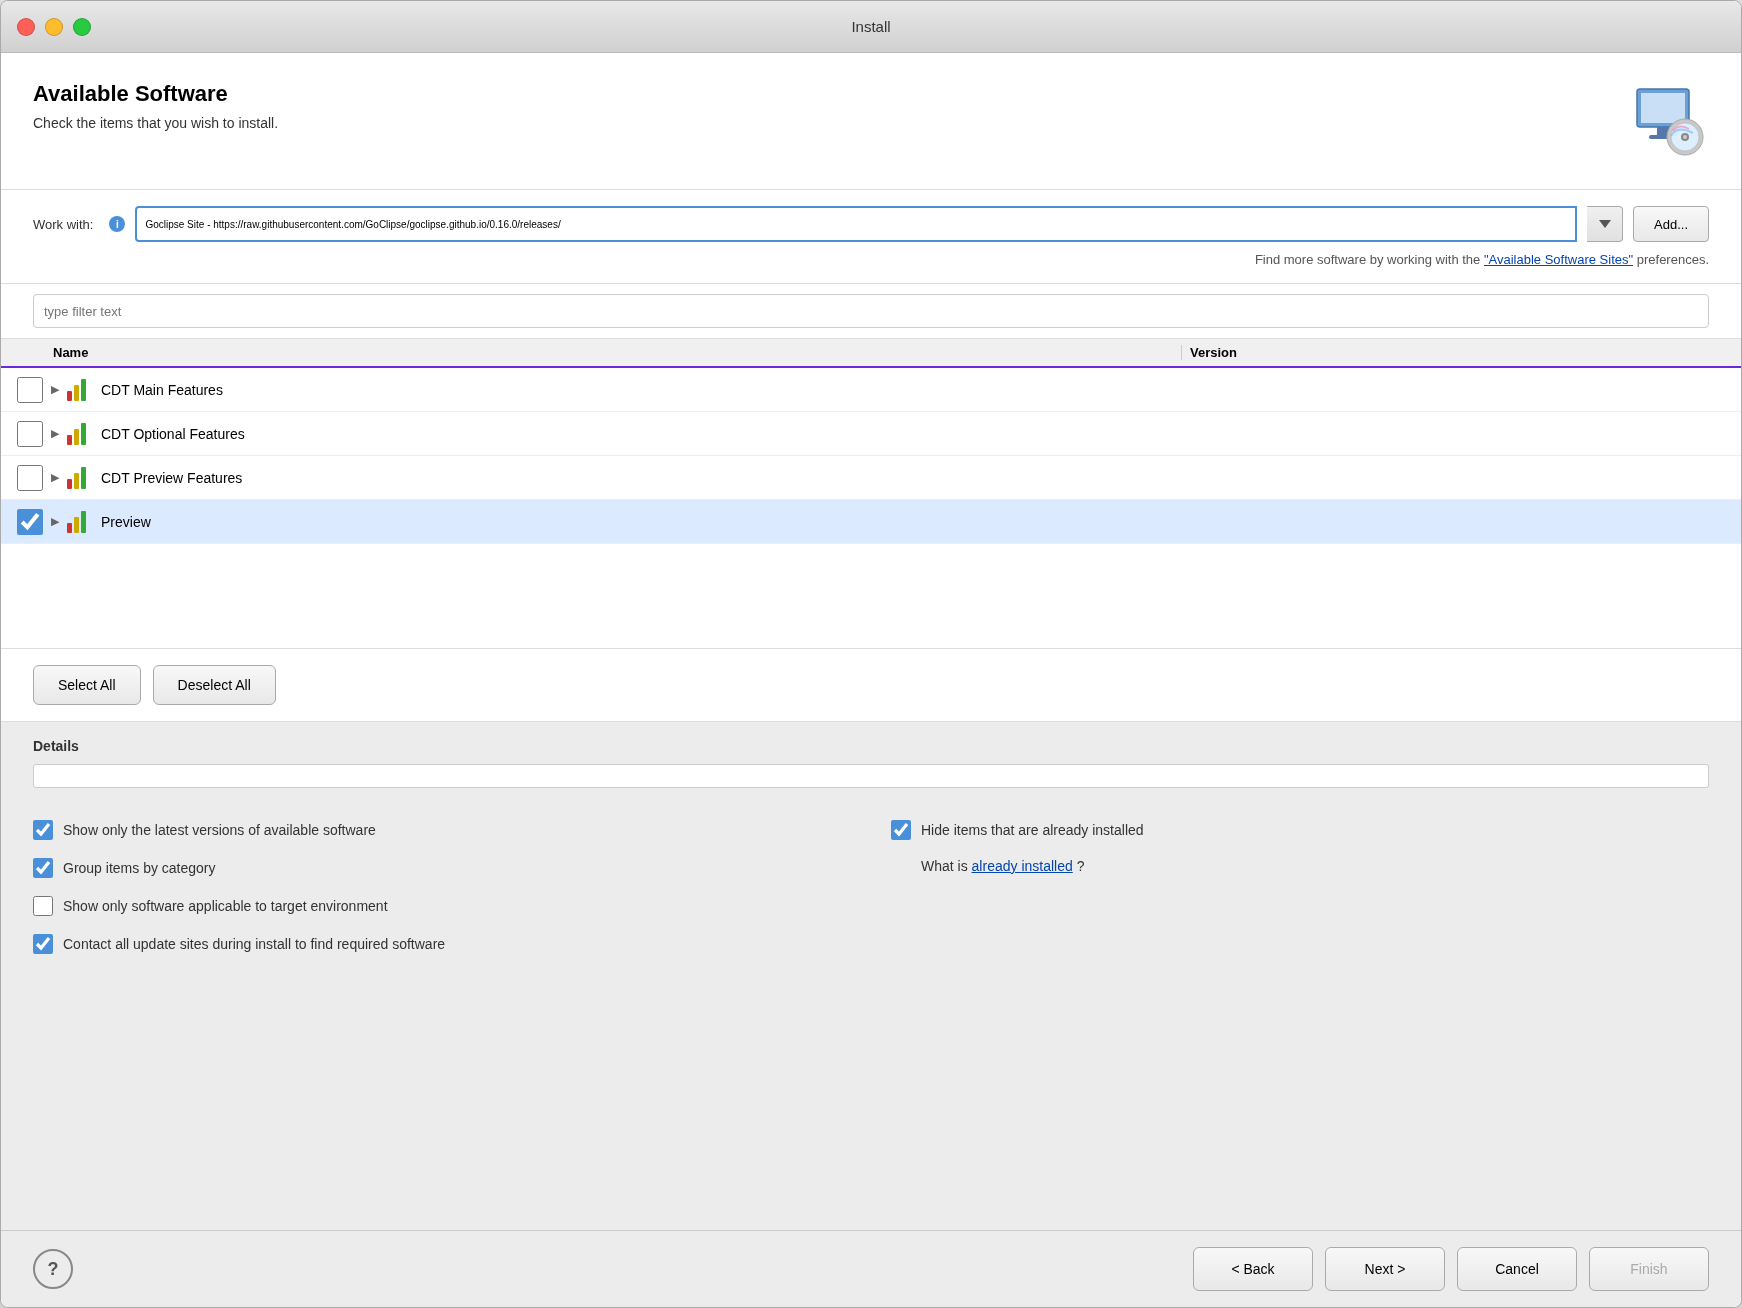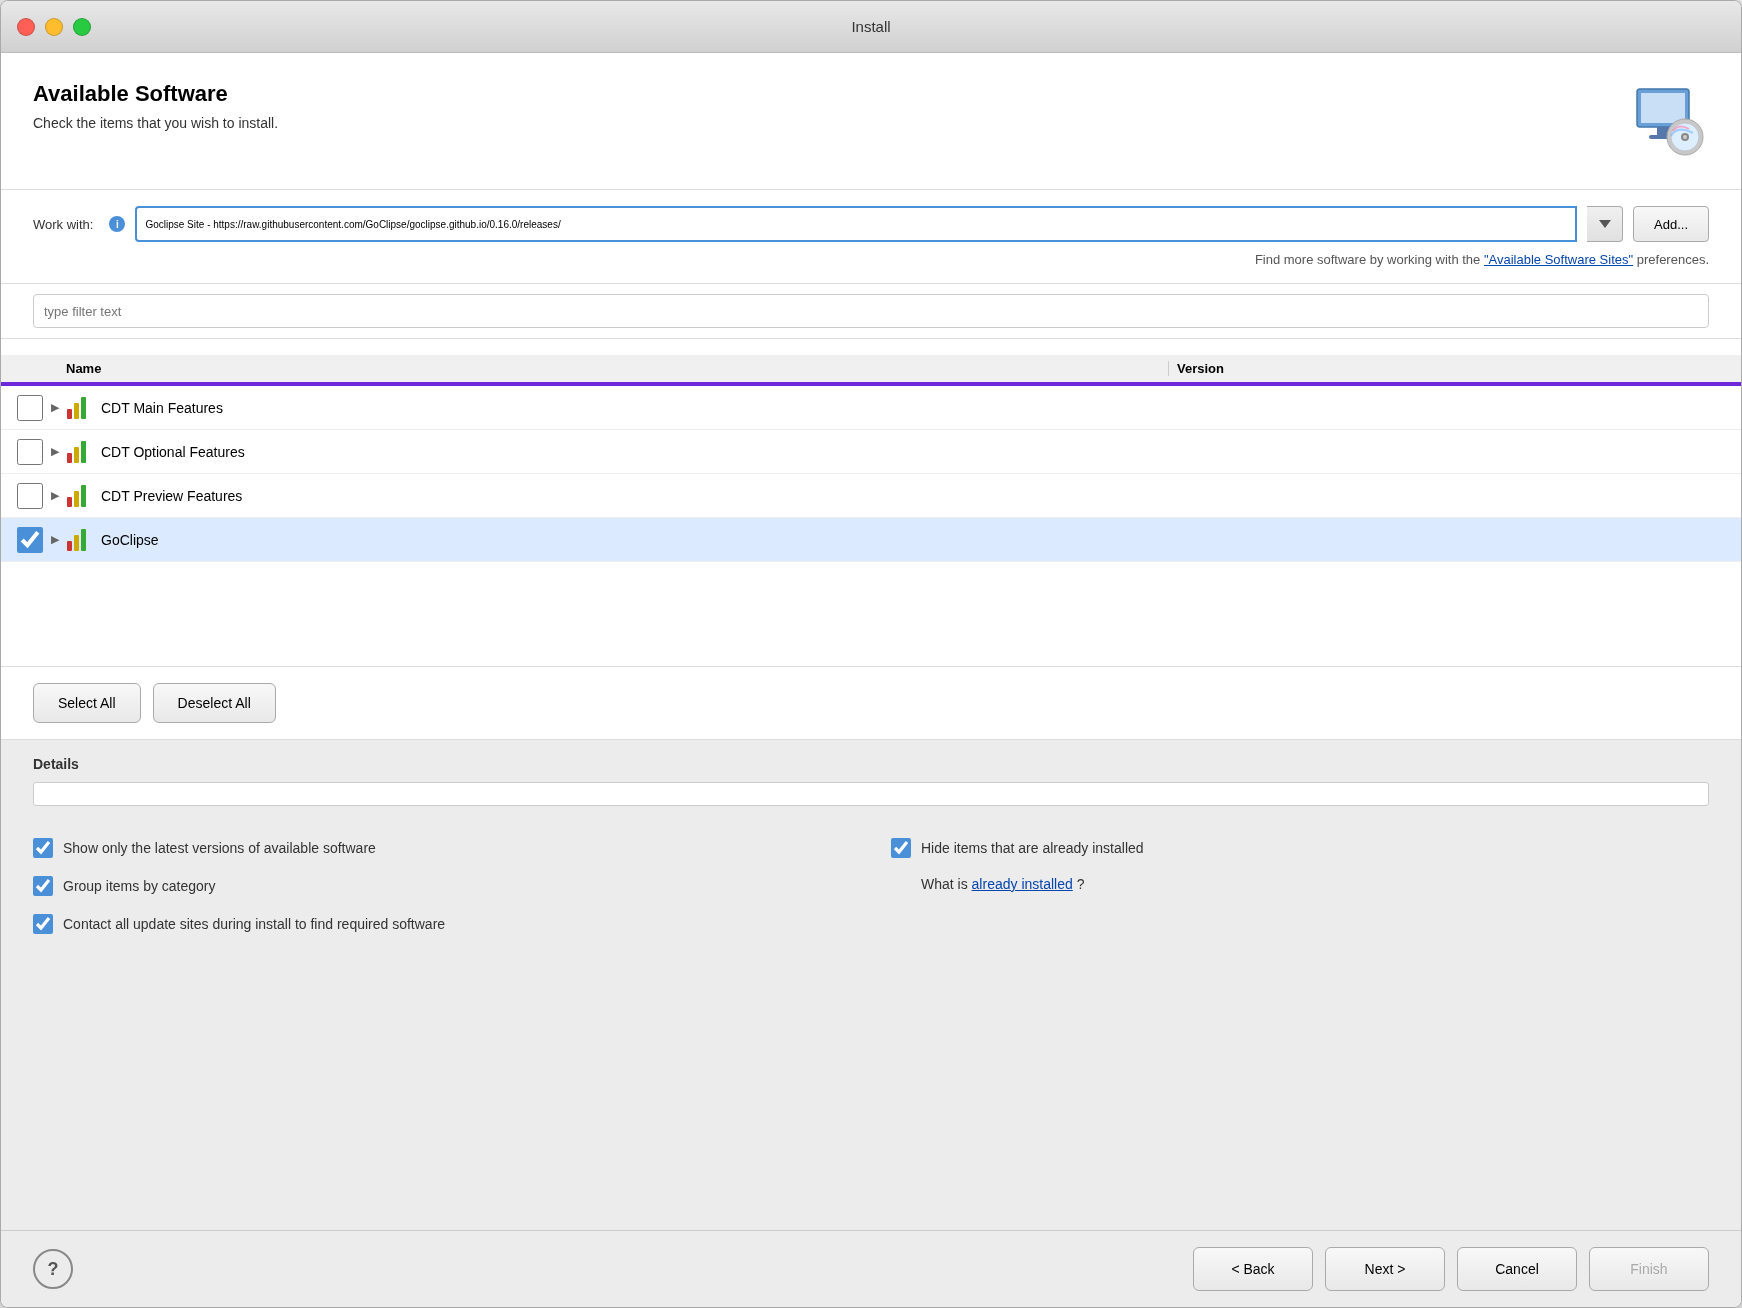--- a/index.html
+++ b/index.html
@@ -172,23 +172,22 @@
       background: white;
     }
     .table-section {
       background: white;
       border-bottom: 1px solid #ddd;
       flex-shrink: 0;
     }
     .table-header {
       display: flex;
       background: #f0f0f0;
-      border-bottom: 4px solid #6d28d9;
-      padding: 6px 13px;
-      margin-top: 16px;
+      border-bottom: 2px solid #6d28d9;
+      padding: 6px 0;
     }
     .col-name {
       flex: 1;
       padding: 0 8px 0 52px;
       font-size: 13px;
       font-weight: bold;
       color: #000;
     }
     .col-version {
       width: 560px;
@@ -478,21 +477,21 @@
         </div>
 
         <div class="table-row row-checked">
           <input type="checkbox" class="row-checkbox checked-blue" checked="" style="">
           <span class="row-expand">▶</span>
           <span class="row-icon bar-icon">
             <span style="height:10px; background:#cc3333;"></span>
             <span style="height:16px; background:#ccaa00;"></span>
             <span style="height:22px; background:#33aa33;"></span>
           </span>
-          <span class="row-label">GoClipse</span>
+          <span class="row-label">Preview</span>
           <span class="row-version"></span>
         </div>
 
       </div>
     </div>
 
     <div class="buttons-section">
       <button class="btn">Select All</button>
       <button class="btn">Deselect All</button>
     </div>
@@ -508,20 +507,24 @@
         <div style="display:flex; flex-direction:column; gap:18px;">
           <label class="checkbox-row">
             <input type="checkbox" checked="" style="">
             <span>Show only the latest versions of available software</span>
           </label>
           <label class="checkbox-row">
             <input type="checkbox" checked="" style="">
             <span>Group items by category</span>
           </label>
           <label class="checkbox-row">
+            <input type="checkbox" style="">
+            <span>Show only software applicable to target environment</span>
+          </label>
+          <label class="checkbox-row">
             <input type="checkbox" checked="" style="">
             <span>Contact all update sites during install to find required software</span>
           </label>
         </div>
 
         <div style="display:flex; flex-direction:column; gap:18px;">
           <label class="checkbox-row">
             <input type="checkbox" checked="" style="">
             <span>Hide items that are already installed</span>
           </label>

